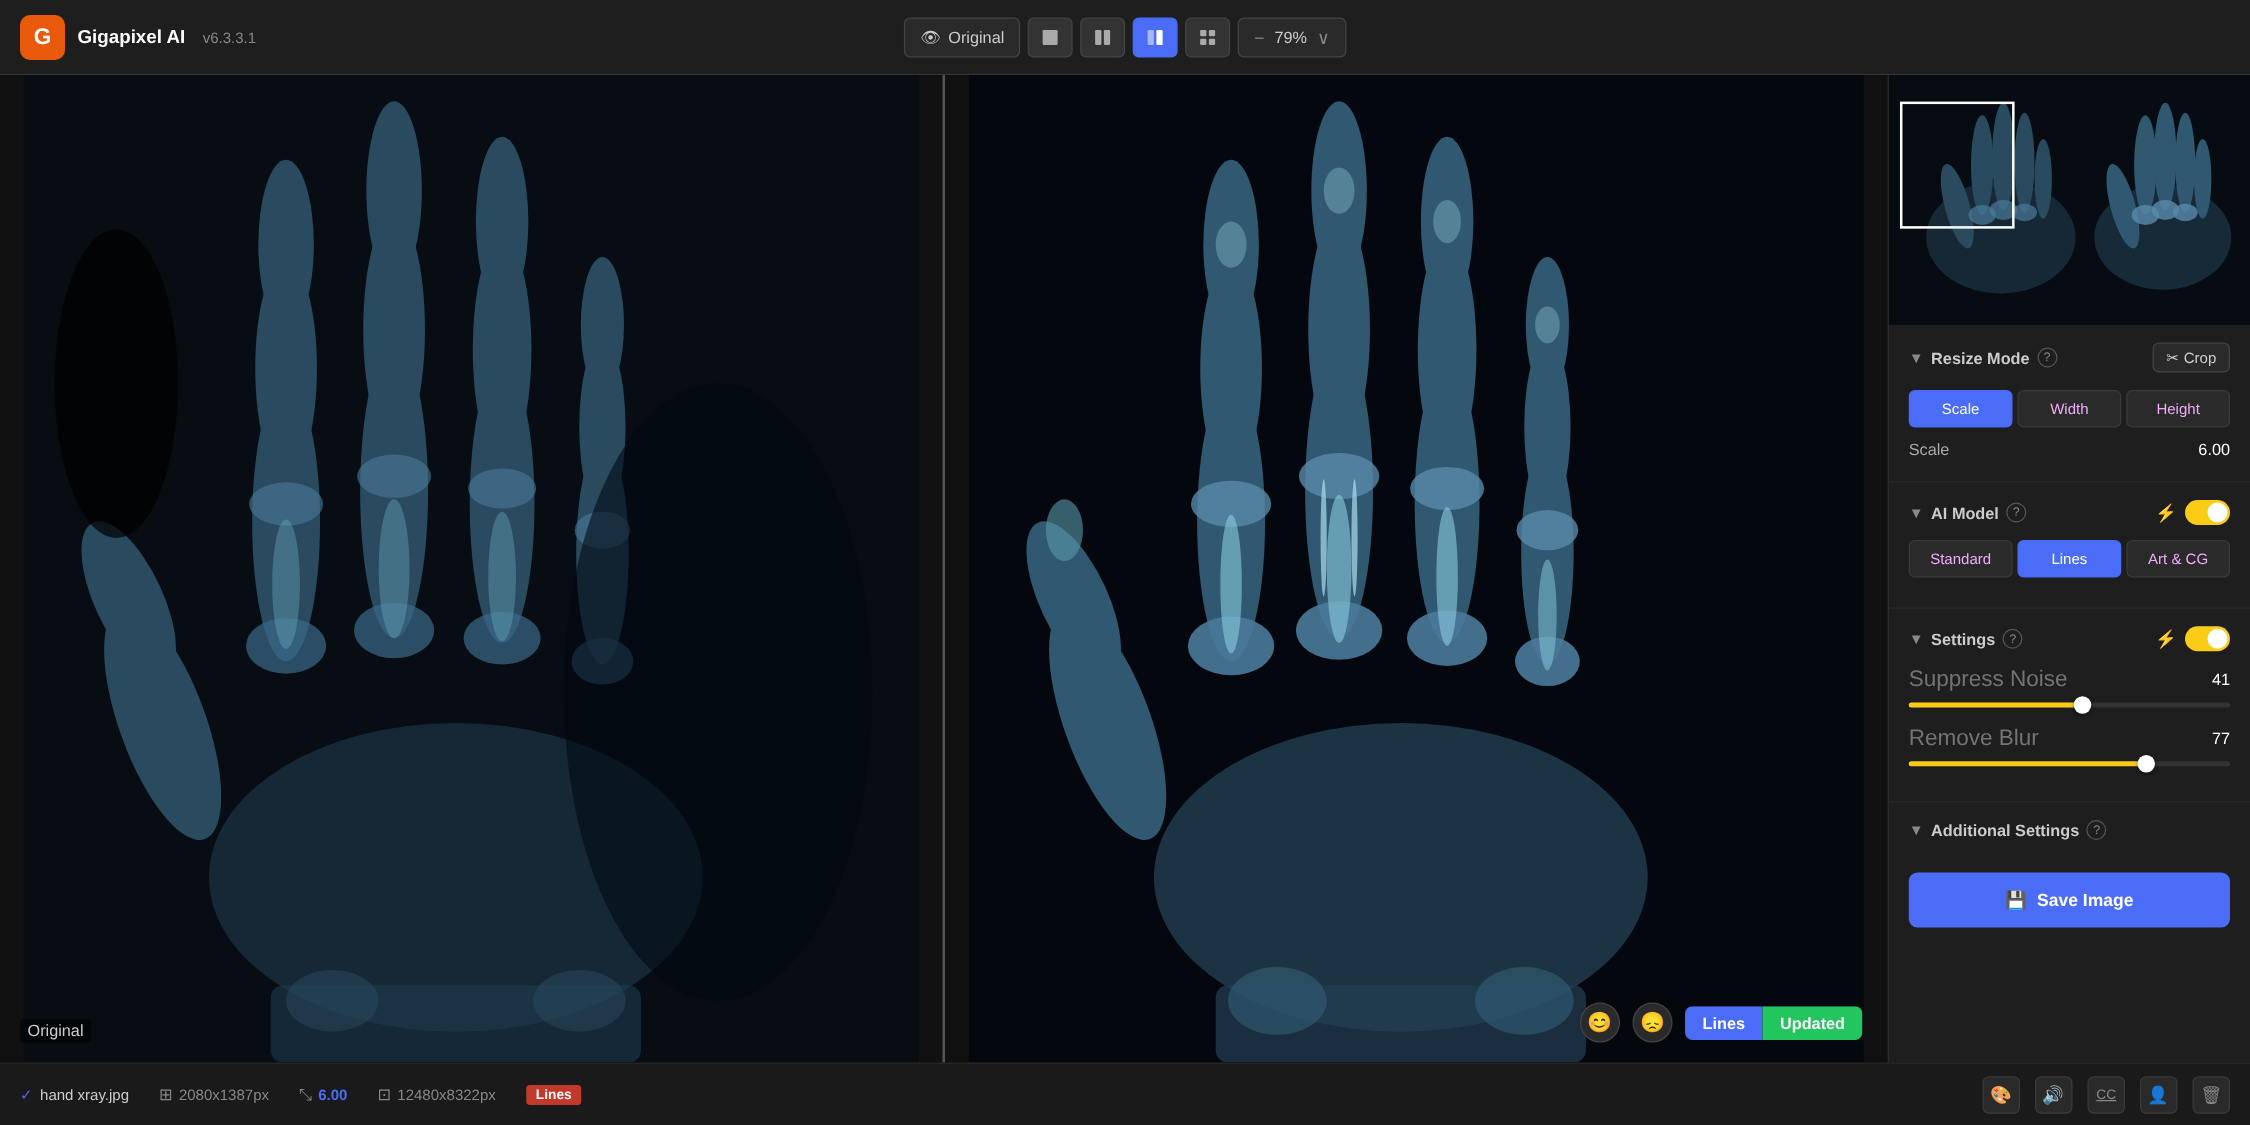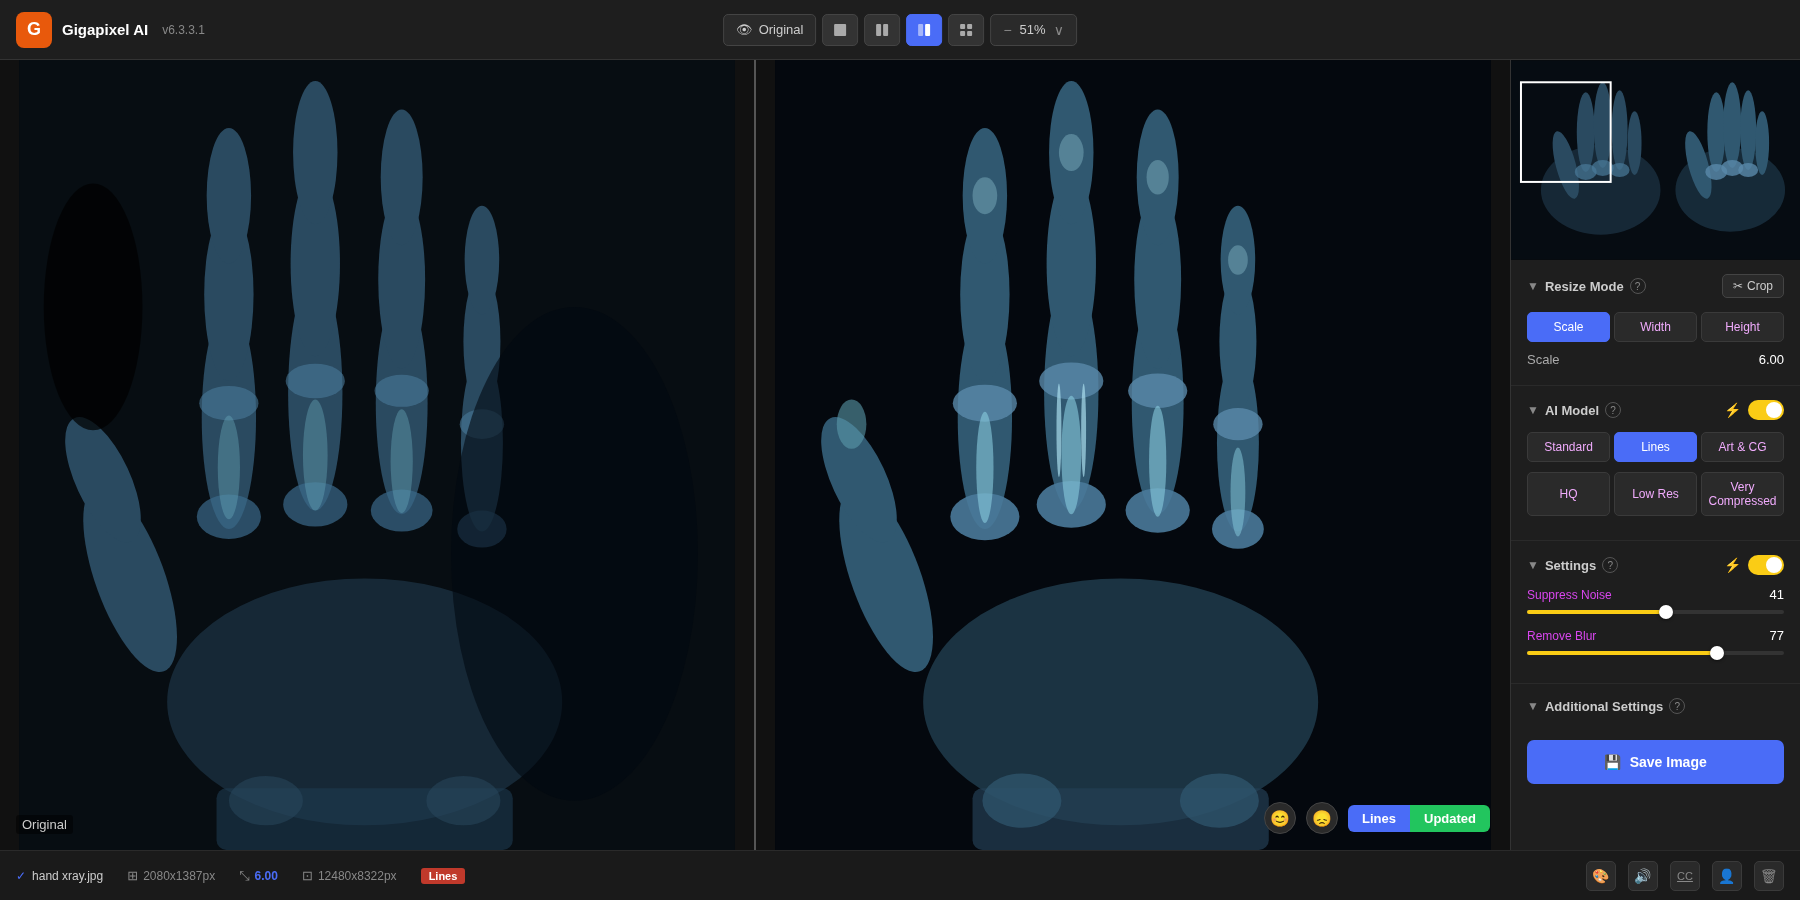--- a/index.html
+++ b/index.html
@@ -363,22 +363,22 @@
     .slider-container {
       margin-bottom: 14px;
     }
     .slider-header {
       display: flex;
       justify-content: space-between;
       align-items: center;
       margin-bottom: 8px;
     }
     .slider-label {
-      font-size: 12px;
-      color: #d946ef;
+      font-size: 18px;
+      color: #737373;
     }
     .slider-value {
       font-size: 13px;
       color: #fff;
       font-weight: 500;
     }
     .slider-track {
       height: 4px;
       background: #333;
       border-radius: 2px;
@@ -545,21 +545,21 @@
       <svg width="16" height="16" viewBox="0 0 16 16" fill="currentColor">
           <rect x="2" y="2" width="5" height="5" rx="1"></rect>
           <rect x="9" y="2" width="5" height="5" rx="1"></rect>
           <rect x="2" y="9" width="5" height="5" rx="1"></rect>
           <rect x="9" y="9" width="5" height="5" rx="1"></rect>
         </svg>
     </button>
 
     <div class="zoom-control">
       <button class="zoom-btn">−</button>
-      <span>51%</span>
+      <span>79%</span>
       <button class="zoom-btn">∨</button>
     </div>
   </div>
 </div>
 
 <div class="main-area">
 
   <div class="canvas-area">
     <div class="xray-split">
 
@@ -750,25 +750,20 @@
           <div class="toggle"></div>
         </div>
       </div>
 
       <div class="btn-group">
         <button class="btn-group-btn">Standard</button>
         <button class="btn-group-btn active">Lines</button>
         <button class="btn-group-btn">Art &amp; CG</button>
       </div>
 
-      <div class="btn-group">
-        <button class="btn-group-btn">HQ</button>
-        <button class="btn-group-btn">Low Res</button>
-        <button class="btn-group-btn">Very Compressed</button>
-      </div>
     </div>
 
     <div class="panel-section">
       <div class="ai-section-header">
         <div class="section-title-row">
           <span class="collapse-icon">▼</span>
           <span class="section-title">Settings</span>
           <div class="help-icon">?</div>
         </div>
         <div class="toggle-container">

